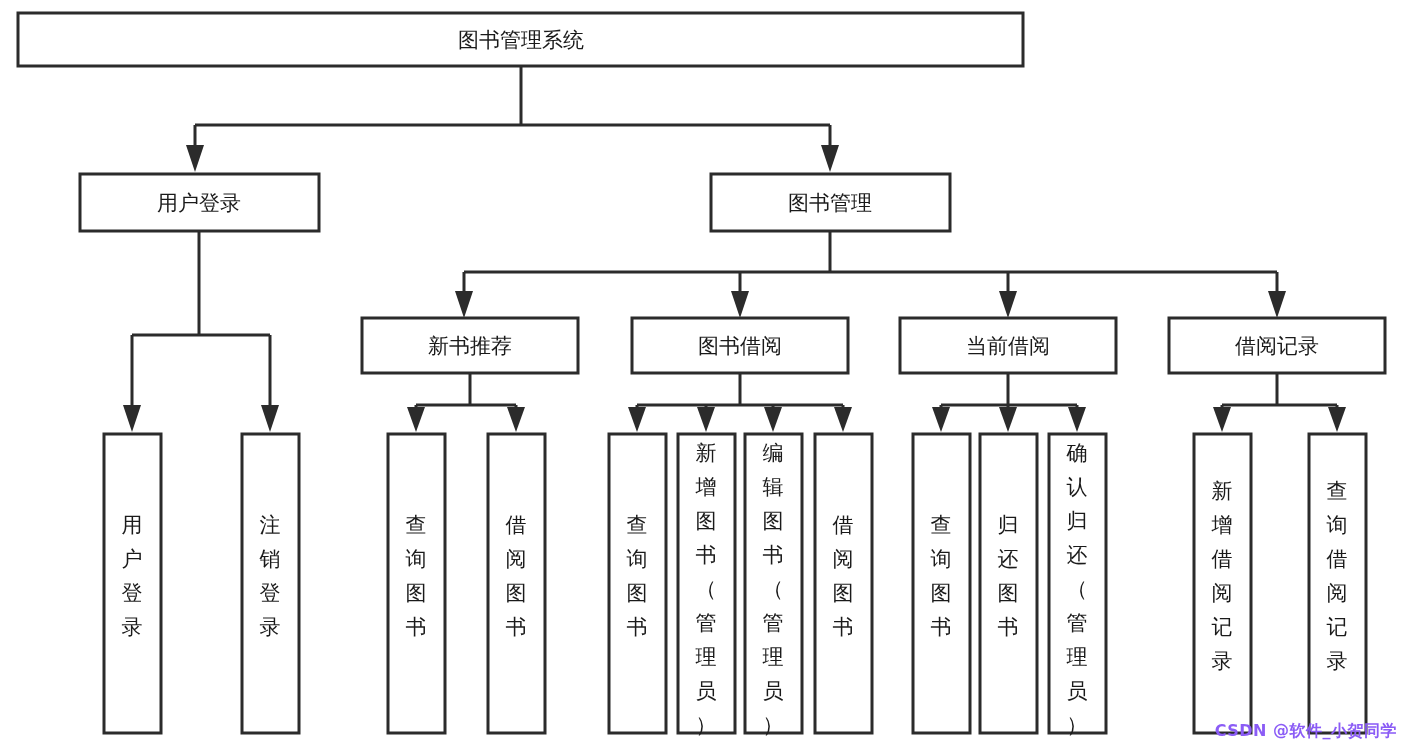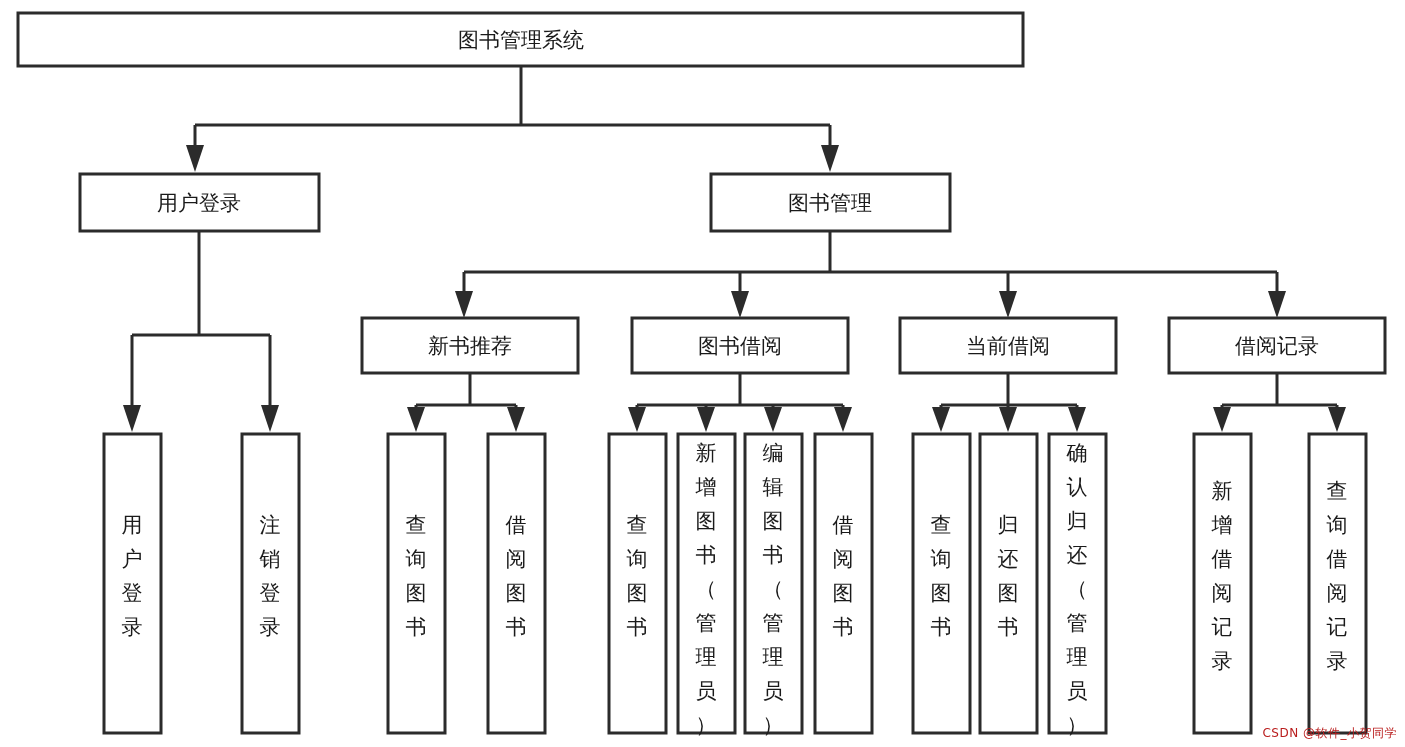--- a/index.html
+++ b/index.html
@@ -53,25 +53,26 @@
     font-family: "DejaVu Sans", "Liberation Sans", sans-serif;
     font-size: 21px;
     fill: #1a1a1a;
     text-anchor: middle;
   }
   .watermark {
     position: absolute;
     right: 8px;
     bottom: 5px;
     font-family: "DejaVu Sans", "Liberation Sans", sans-serif;
-    font-size: 12px;
-    color: #b91c1c;
+    font-size: 16px;
+    color: #8b5cf6;
     letter-spacing: 0.5px;
     white-space: nowrap;
     user-select: none;
+    font-weight: bold;
   }
 </style>
 </head>
 <body>
 
 <div id="diagram-root">
 
   <svg id="tree-svg" viewBox="0 0 1405 747" xmlns="http://www.w3.org/2000/svg">
 
     <g>

